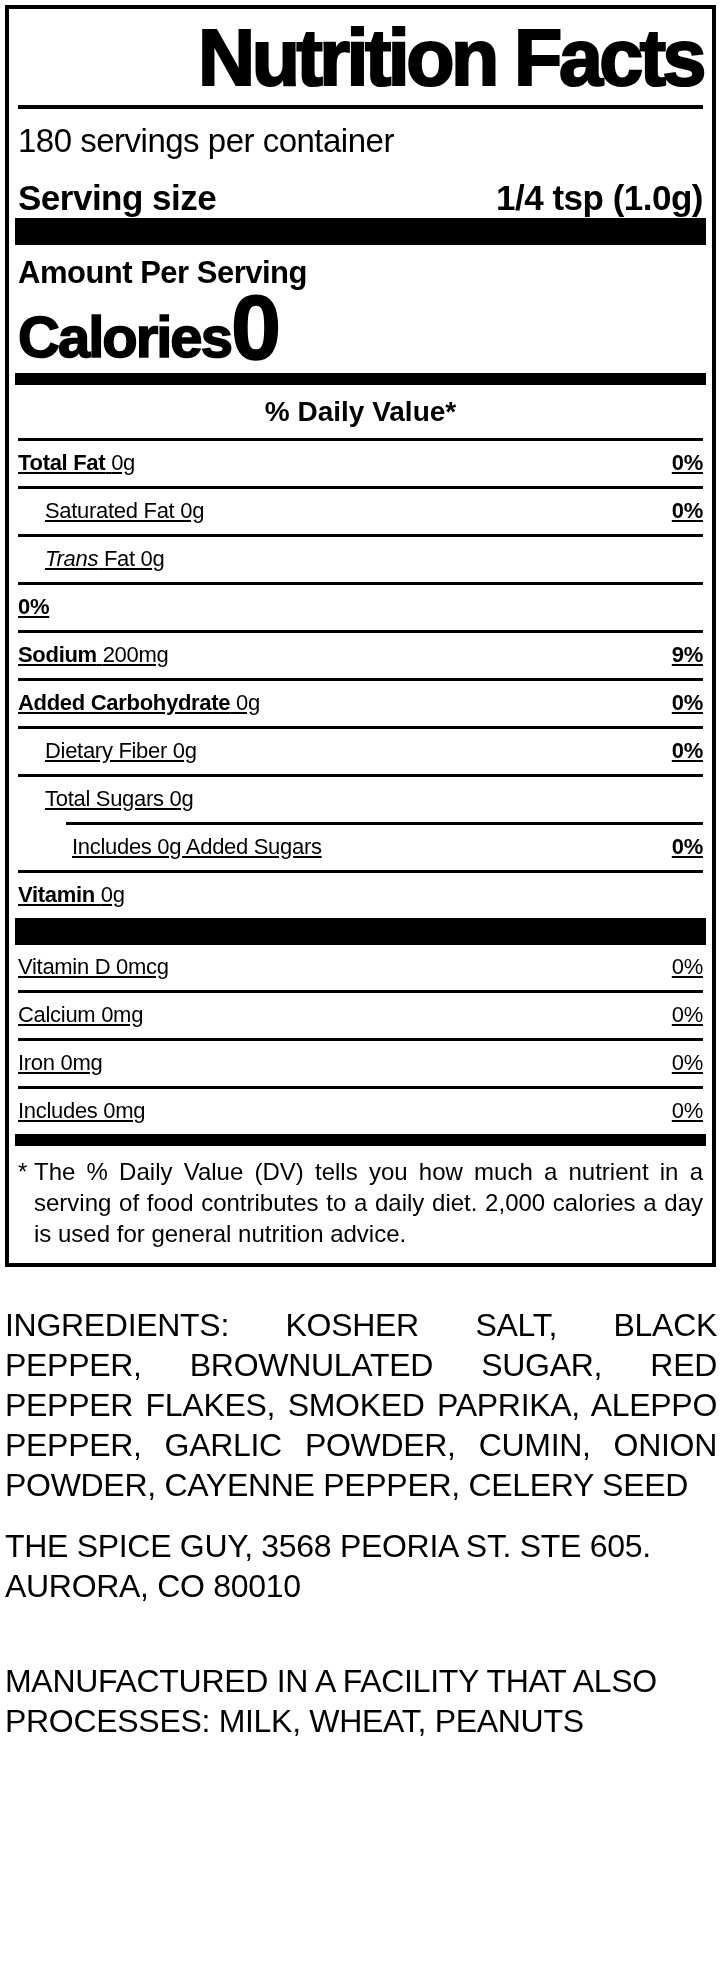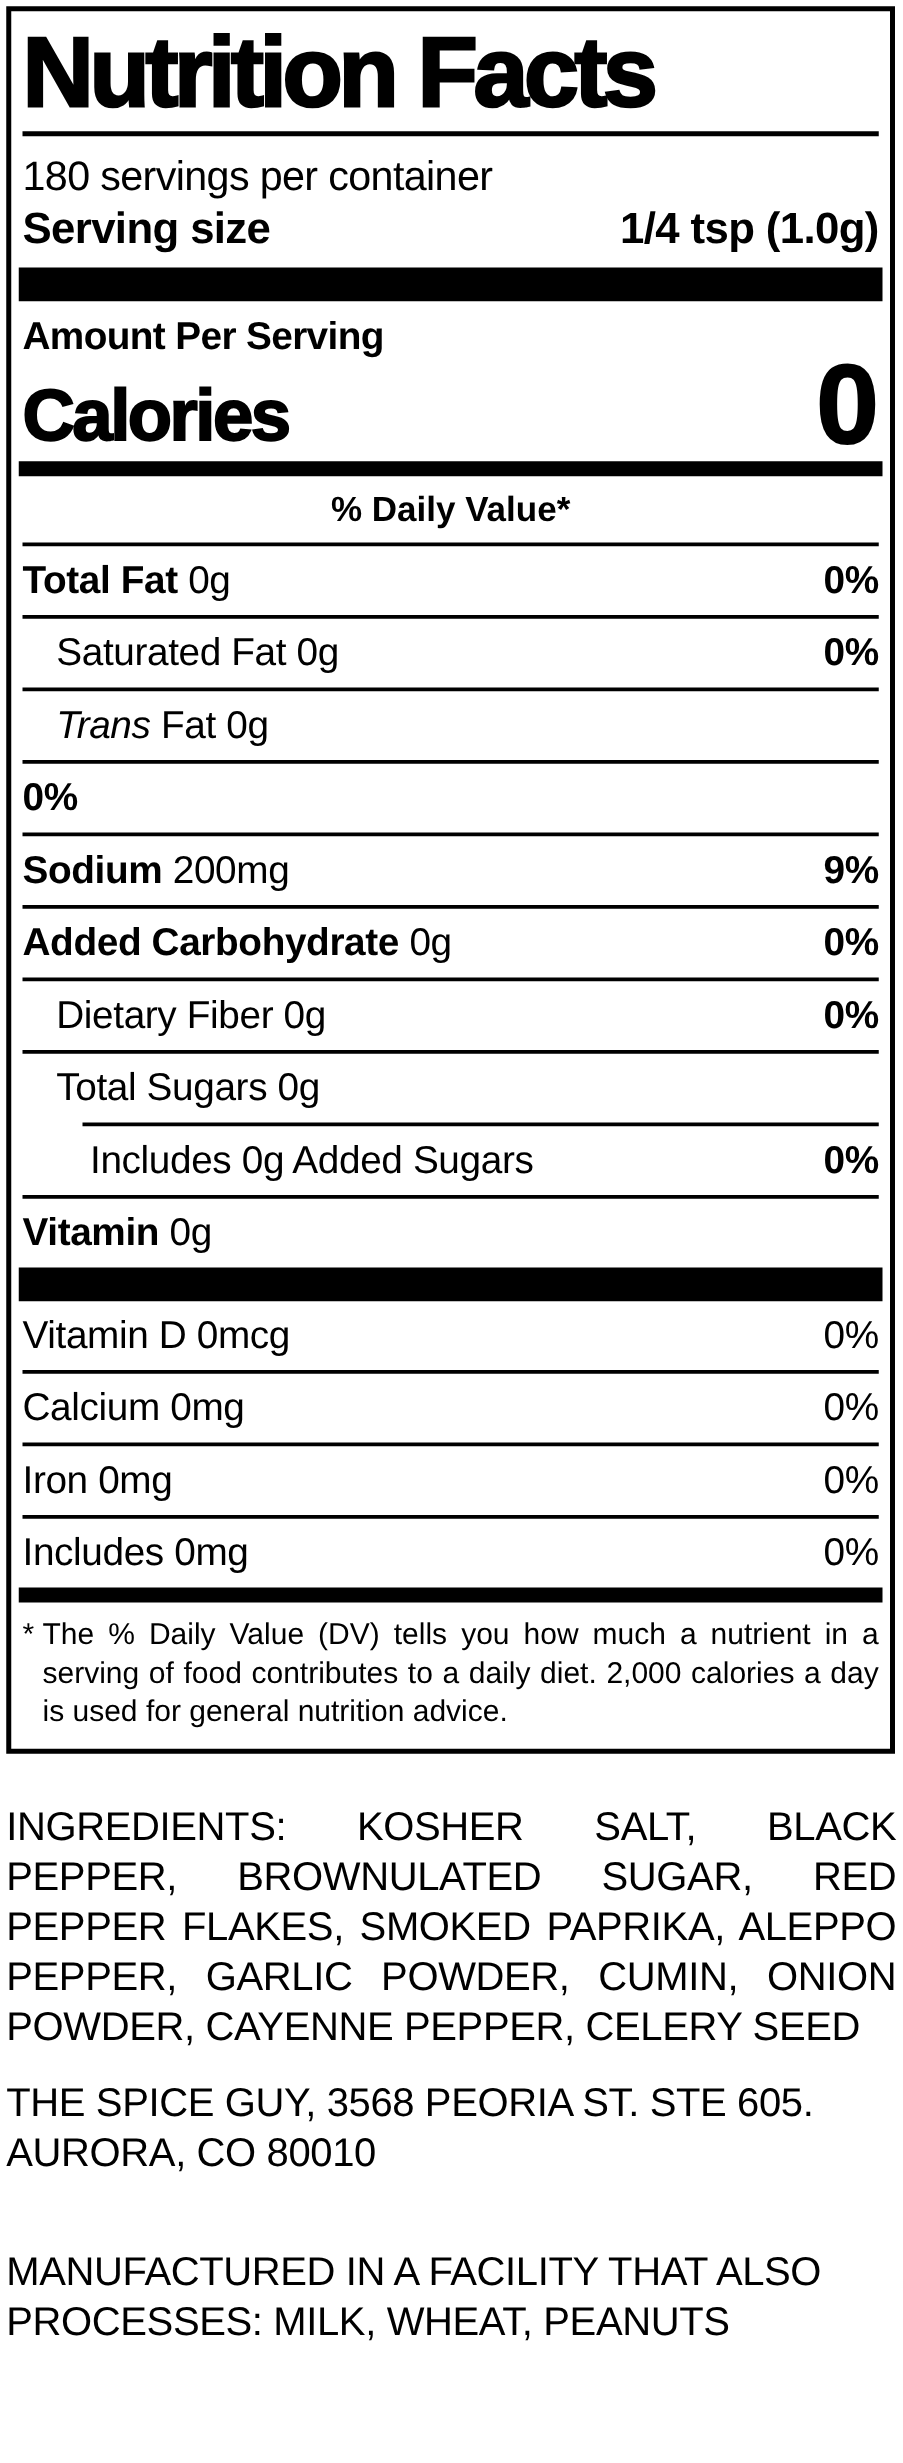--- a/index.html
+++ b/index.html
@@ -18,50 +18,49 @@
     padding: 10px 9px 0 9px;
     background: #fff;
   }
   .nf-title {
     font-weight: bold;
     font-size: 79px;
     letter-spacing: -3.5px;
     line-height: 0.98;
     -webkit-text-stroke: 2.2px #000;
     white-space: nowrap;
+    text-align: right;
   }
   .rule { background: #000; height: 3px; }
   .rule-title { height: 4px; margin-top: 9px; }
   .nf-servings {
     font-size: 33px;
     margin-top: 13px;
     letter-spacing: -0.5px;
   }
   .nf-serving-row {
     display: flex;
     justify-content: space-between;
     align-items: baseline;
     font-size: 35px;
     font-weight: bold;
     letter-spacing: -0.5px;
-    margin-top: 3px;
-    padding-bottom: 11px;
+    margin-top: 18px;
   }
   .bar { background: #000; margin: 0 -3px; }
   .bar-thick  { height: 27px; }
   .bar-medium { height: 12px; }
   .nf-aps {
     font-size: 31px;
     font-weight: bold;
     margin-top: 10px;
     letter-spacing: -0.5px;
   }
   .nf-cal-row {
     display: flex;
-    justify-content: space-between;
     align-items: flex-end;
     padding-bottom: 9px;
     margin-top: 2px;
   }
   .nf-cal-label {
     font-size: 58px;
     font-weight: bold;
     letter-spacing: -2px;
     line-height: 0.95;
     -webkit-text-stroke: 1.6px #000;
@@ -75,23 +74,24 @@
   .nf-dvh {
     text-align: center;
     font-size: 28px;
     font-weight: bold;
     padding: 11px 0 10px 0;
   }
   .row {
     display: flex;
     justify-content: space-between;
     align-items: center;
-    font-size: 31px;
+    font-size: 22px;
     padding: 9px 0 10px 0;
     letter-spacing: -0.3px;
+    text-decoration: underline;
   }
   .row .b { font-weight: bold; }
   .row .dv { font-weight: bold; }
   .row.vit .dv { font-weight: normal; }
   .ind1 { padding-left: 27px; }
   .ind2 { padding-left: 54px; }
   .sep { background: #000; height: 3px; }
   .sep.sep-ind { margin-left: 48px; }
   .it { font-style: italic; }
   .nf-footnote {

